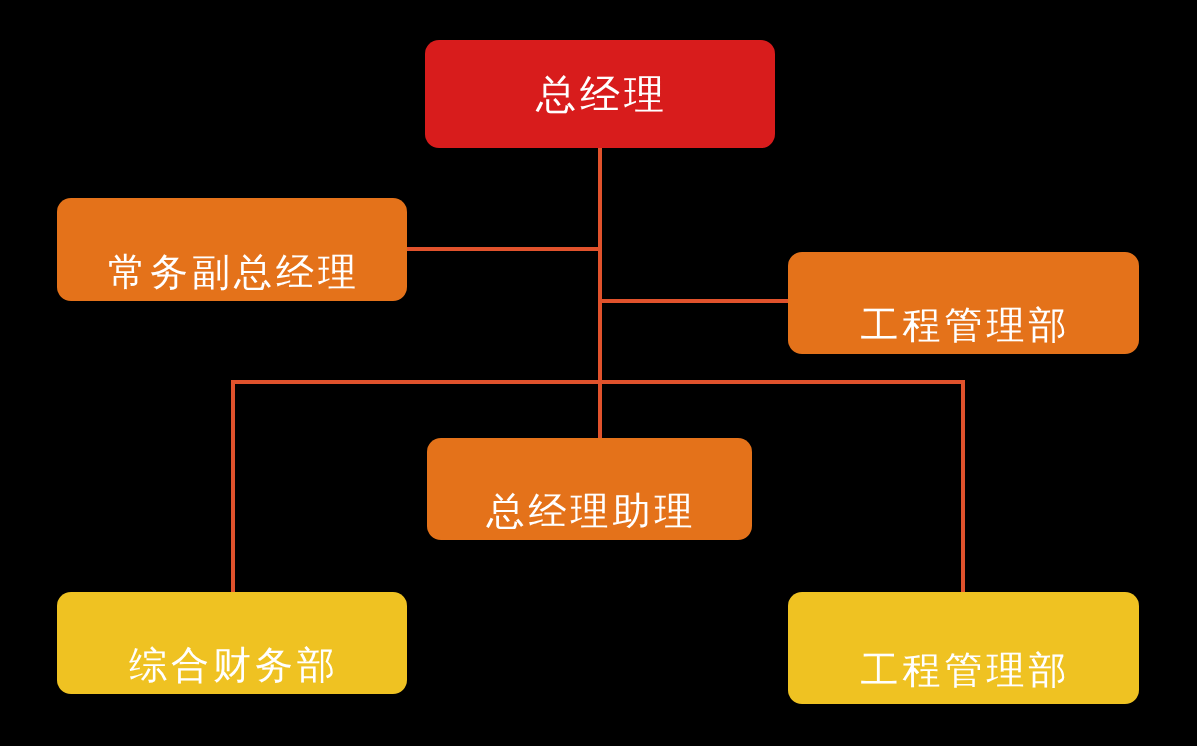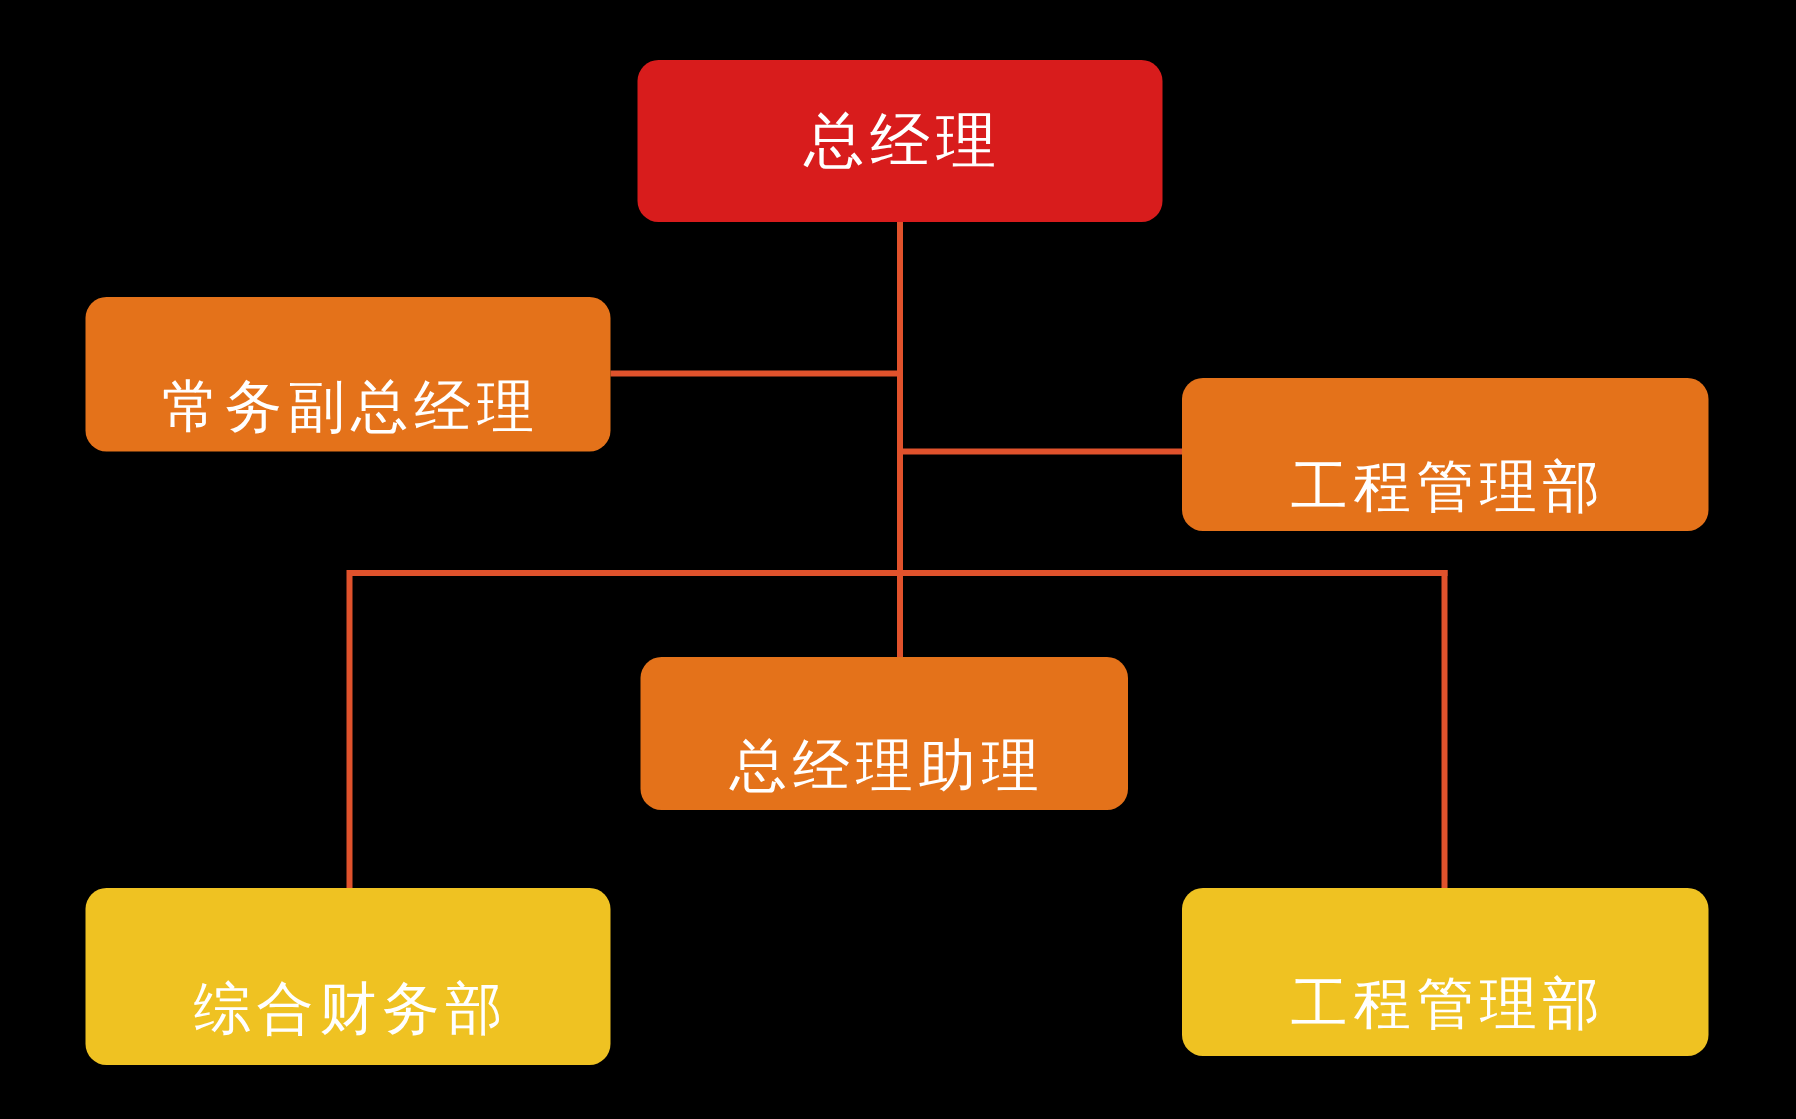--- a/index.html
+++ b/index.html
@@ -76,21 +76,21 @@
   </div>
 
   <div class="node lvl-vp size-md" style="left:788px; top:252px; width:351px; height:102px;">
     <span class="node-label">工程管理部</span>
   </div>
 
   <div class="node lvl-vp size-md" style="left:427px; top:438px; width:325px; height:102px;">
     <span class="node-label">总经理助理</span>
   </div>
 
-  <div class="node lvl-dept size-md" style="left:57px; top:592px; width:350px; height:118px;">
+  <div class="node lvl-dept size-md" style="left:57px; top:592px; width:350px; height:102px;">
     <span class="node-label">综合财务部</span>
   </div>
 
   <div class="node lvl-dept size-md" style="left:788px; top:592px; width:351px; height:112px;">
     <span class="node-label">工程管理部</span>
   </div>
 
 </div>
 
 </body></html>

